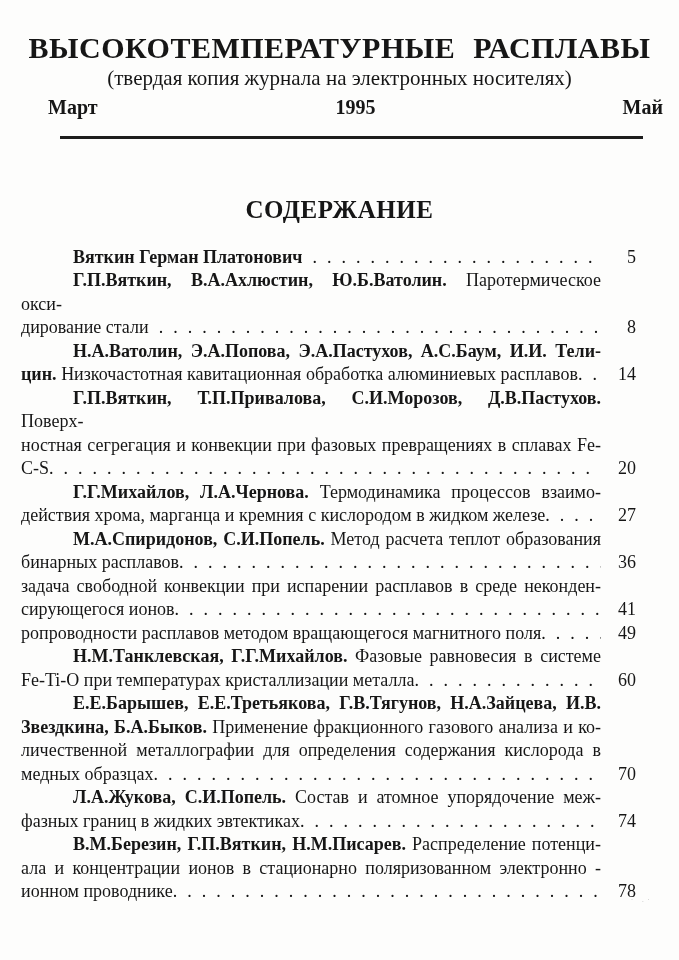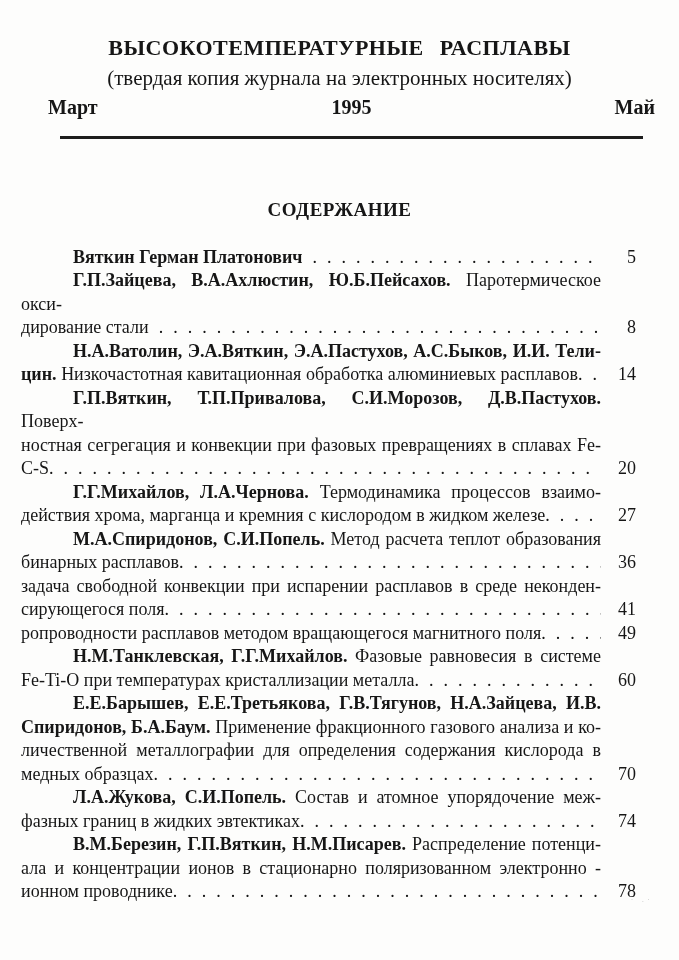--- a/index.html
+++ b/index.html
@@ -8,51 +8,51 @@
     position:relative;
     width:679px; height:960px;
     background:var(--paper, #fdfdfc);
     color:var(--text, #161616);
     font-family:"Liberation Serif","DejaVu Serif",serif;
     overflow:hidden;
   }
   .journal-title {
     margin:33px 0 0 0;
     text-align:center;
-    font-size:22px; line-height:30px;
+    font-size:30px; line-height:30px;
     font-weight:bold;
     letter-spacing:0.5px;
     word-spacing:10px;
   }
   .subtitle {
     text-align:center;
     font-size:21px; line-height:23px;
     margin-top:4px;
   }
   .issue-row {
     display:grid;
     grid-template-columns:1fr auto 1fr;
     align-items:baseline;
     font-weight:bold;
     font-size:20px; line-height:20px;
     margin-top:7px;
-    padding-left:48px; padding-right:24px;
+    padding-left:48px; padding-right:16px;
   }
   .issue-row .yr { justify-self:center; }
   .issue-row .mend { justify-self:end; }
   .rule {
     height:2.5px;
     background:var(--rule, #1d1d1d);
     width:583px;
     margin:19px 0 0 60px;
   }
   .contents-heading {
     margin:61px 0 0 0;
     text-align:center;
-    font-size:19px; line-height:19px;
+    font-size:25px; line-height:19px;
     font-weight:bold;
     letter-spacing:0.5px;
   }
   #toc {
     margin-top:27px;
     padding-left:21px;
     padding-right:43px;
     font-size:18px;
     line-height:23.5px;
   }
@@ -100,28 +100,28 @@
 
   <div id="toc">
       <div class="entry">
         <div class="entry-text">
           <div class="ln first last"><b>Вяткин Герман Платонович</b><span class="dots">&nbsp;. . . . . . . . . . . . . . . . . . . . . . . . . . . . . . . . . . . . . . . . . . . . . . . . . . . . . . . . . . . . . . . . . . . . . . </span></div>
         </div>
         <div class="entry-page">5</div>
       </div>
       <div class="entry">
         <div class="entry-text">
-          <div class="ln first"><b>Г.П.Зайцева, В.А.Ахлюстин, Ю.Б.Пейсахов.</b><span> Паротермическое окси-</span></div>
+          <div class="ln first"><b>Г.П.Вяткин, В.А.Ахлюстин, Ю.Б.Ватолин.</b><span> Паротермическое окси-</span></div>
           <div class="ln last"><span>дирование стали</span><span class="dots">&nbsp;. . . . . . . . . . . . . . . . . . . . . . . . . . . . . . . . . . . . . . . . . . . . . . . . . . . . . . . . . . . . . . . . . . . . . . </span></div>
         </div>
         <div class="entry-page">8</div>
       </div>
       <div class="entry">
         <div class="entry-text">
-          <div class="ln first"><b>Н.А.Ватолин, Э.А.Вяткин, Э.А.Пастухов, А.С.Быков, И.И. Тели-</b></div>
+          <div class="ln first"><b>Н.А.Ватолин, Э.А.Попова, Э.А.Пастухов, А.С.Баум, И.И. Тели-</b></div>
           <div class="ln last"><b>цин.</b><span> Низкочастотная кавитационная обработка алюминиевых расплавов.</span><span class="dots">&nbsp;. . . . . . . . . . . . . . . . . . . . . . . . . . . . . . . . . . . . . . . . . . . . . . . . . . . . . . . . . . . . . . . . . . . . . . </span></div>
         </div>
         <div class="entry-page">14</div>
       </div>
       <div class="entry">
         <div class="entry-text">
           <div class="ln first"><b>Г.П.Вяткин, Т.П.Привалова, С.И.Морозов, Д.В.Пастухов.</b><span> Поверх-</span></div>
           <div class="ln"><span>ностная сегрегация и конвекции при фазовых превращениях в сплавах Fe-</span></div>
           <div class="ln last"><span>C-S.</span><span class="dots">&nbsp;. . . . . . . . . . . . . . . . . . . . . . . . . . . . . . . . . . . . . . . . . . . . . . . . . . . . . . . . . . . . . . . . . . . . . . </span></div>
         </div>
@@ -137,41 +137,41 @@
       <div class="entry">
         <div class="entry-text">
           <div class="ln first"><b>М.А.Спиридонов, С.И.Попель.</b><span> Метод расчета теплот образования</span></div>
           <div class="ln last"><span>бинарных расплавов.</span><span class="dots">&nbsp;. . . . . . . . . . . . . . . . . . . . . . . . . . . . . . . . . . . . . . . . . . . . . . . . . . . . . . . . . . . . . . . . . . . . . . </span></div>
         </div>
         <div class="entry-page">36</div>
       </div>
       <div class="entry">
         <div class="entry-text">
           <div class="ln"><span>задача свободной конвекции при испарении расплавов в среде неконден-</span></div>
-          <div class="ln last"><span>сирующегося поля.</span><span class="dots">&nbsp;. . . . . . . . . . . . . . . . . . . . . . . . . . . . . . . . . . . . . . . . . . . . . . . . . . . . . . . . . . . . . . . . . . . . . . </span></div>
+          <div class="ln last"><span>сирующегося ионов.</span><span class="dots">&nbsp;. . . . . . . . . . . . . . . . . . . . . . . . . . . . . . . . . . . . . . . . . . . . . . . . . . . . . . . . . . . . . . . . . . . . . . </span></div>
         </div>
         <div class="entry-page">41</div>
       </div>
       <div class="entry">
         <div class="entry-text">
           <div class="ln last"><span>ропроводности расплавов методом вращающегося магнитного поля.</span><span class="dots">&nbsp;. . . . . . . . . . . . . . . . . . . . . . . . . . . . . . . . . . . . . . . . . . . . . . . . . . . . . . . . . . . . . . . . . . . . . . </span></div>
         </div>
         <div class="entry-page">49</div>
       </div>
       <div class="entry">
         <div class="entry-text">
           <div class="ln first"><b>Н.М.Танклевская, Г.Г.Михайлов.</b><span> Фазовые равновесия в системе</span></div>
           <div class="ln last"><span>Fe-Ti-O при температурах кристаллизации металла.</span><span class="dots">&nbsp;. . . . . . . . . . . . . . . . . . . . . . . . . . . . . . . . . . . . . . . . . . . . . . . . . . . . . . . . . . . . . . . . . . . . . . </span></div>
         </div>
         <div class="entry-page">60</div>
       </div>
       <div class="entry">
         <div class="entry-text">
           <div class="ln first"><b>Е.Е.Барышев, Е.Е.Третьякова, Г.В.Тягунов, Н.А.Зайцева, И.В.</b></div>
-          <div class="ln"><b>Спиридонов, Б.А.Баум.</b><span> Применение фракционного газового анализа и ко-</span></div>
+          <div class="ln"><b>Звездкина, Б.А.Быков.</b><span> Применение фракционного газового анализа и ко-</span></div>
           <div class="ln"><span>личественной металлографии для определения содержания кислорода в</span></div>
           <div class="ln last"><span>медных образцах.</span><span class="dots">&nbsp;. . . . . . . . . . . . . . . . . . . . . . . . . . . . . . . . . . . . . . . . . . . . . . . . . . . . . . . . . . . . . . . . . . . . . . </span></div>
         </div>
         <div class="entry-page">70</div>
       </div>
       <div class="entry">
         <div class="entry-text">
           <div class="ln first"><b>Л.А.Жукова, С.И.Попель.</b><span> Состав и атомное упорядочение меж-</span></div>
           <div class="ln last"><span>фазных границ в жидких эвтектиках.</span><span class="dots">&nbsp;. . . . . . . . . . . . . . . . . . . . . . . . . . . . . . . . . . . . . . . . . . . . . . . . . . . . . . . . . . . . . . . . . . . . . . </span></div>
         </div>

